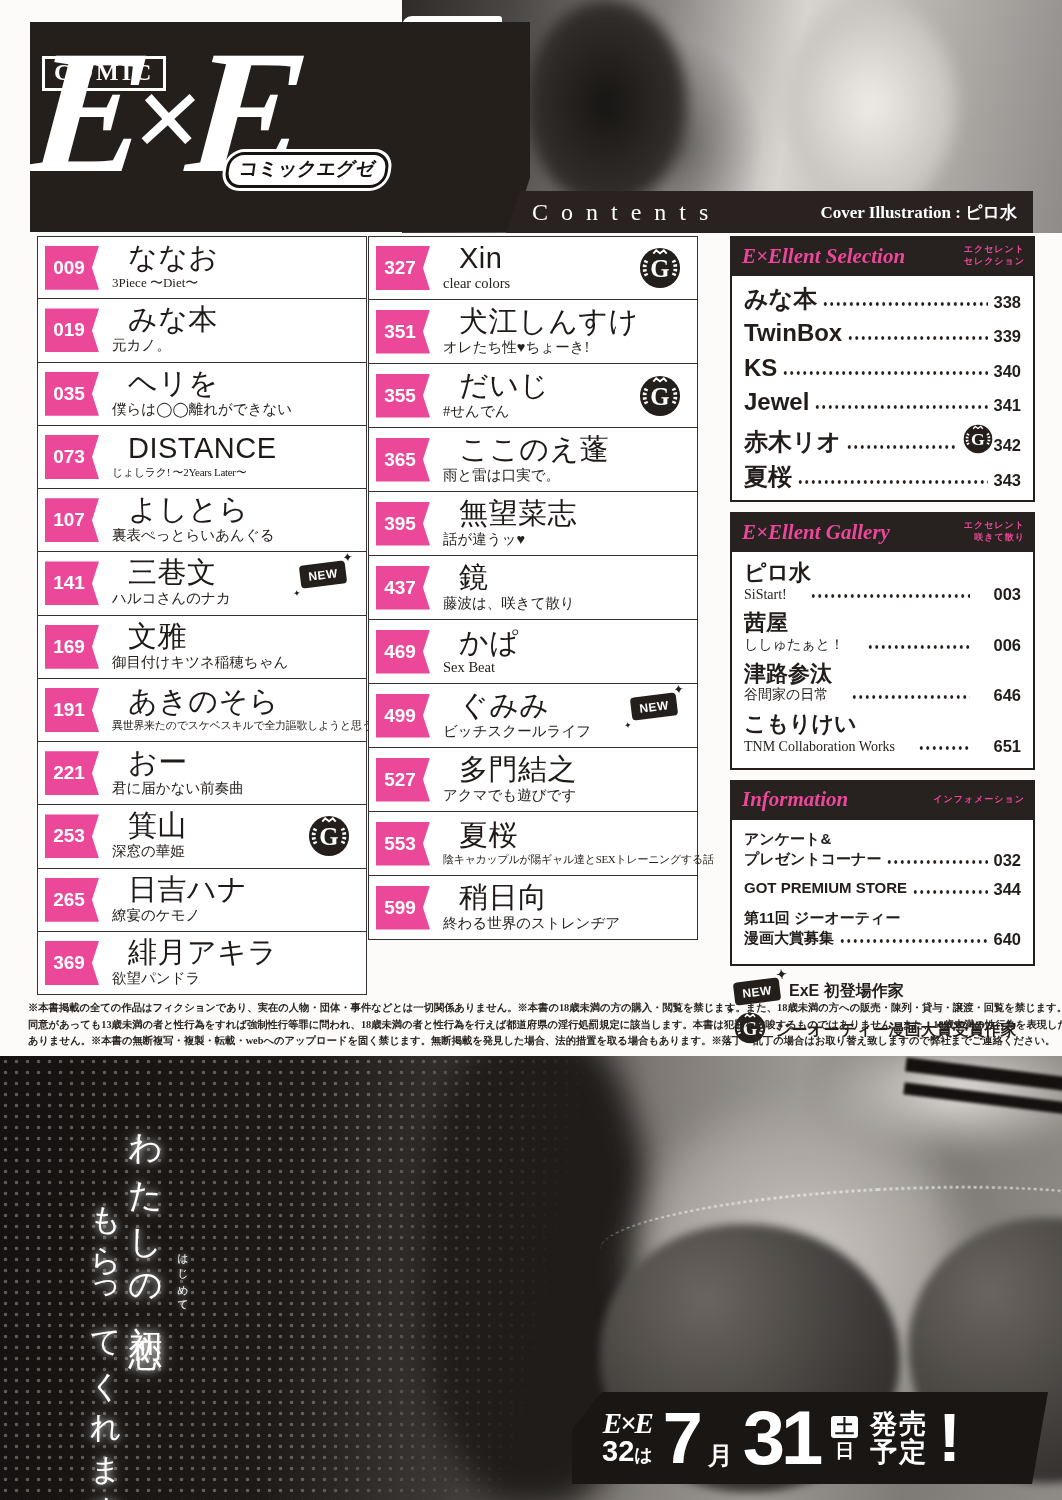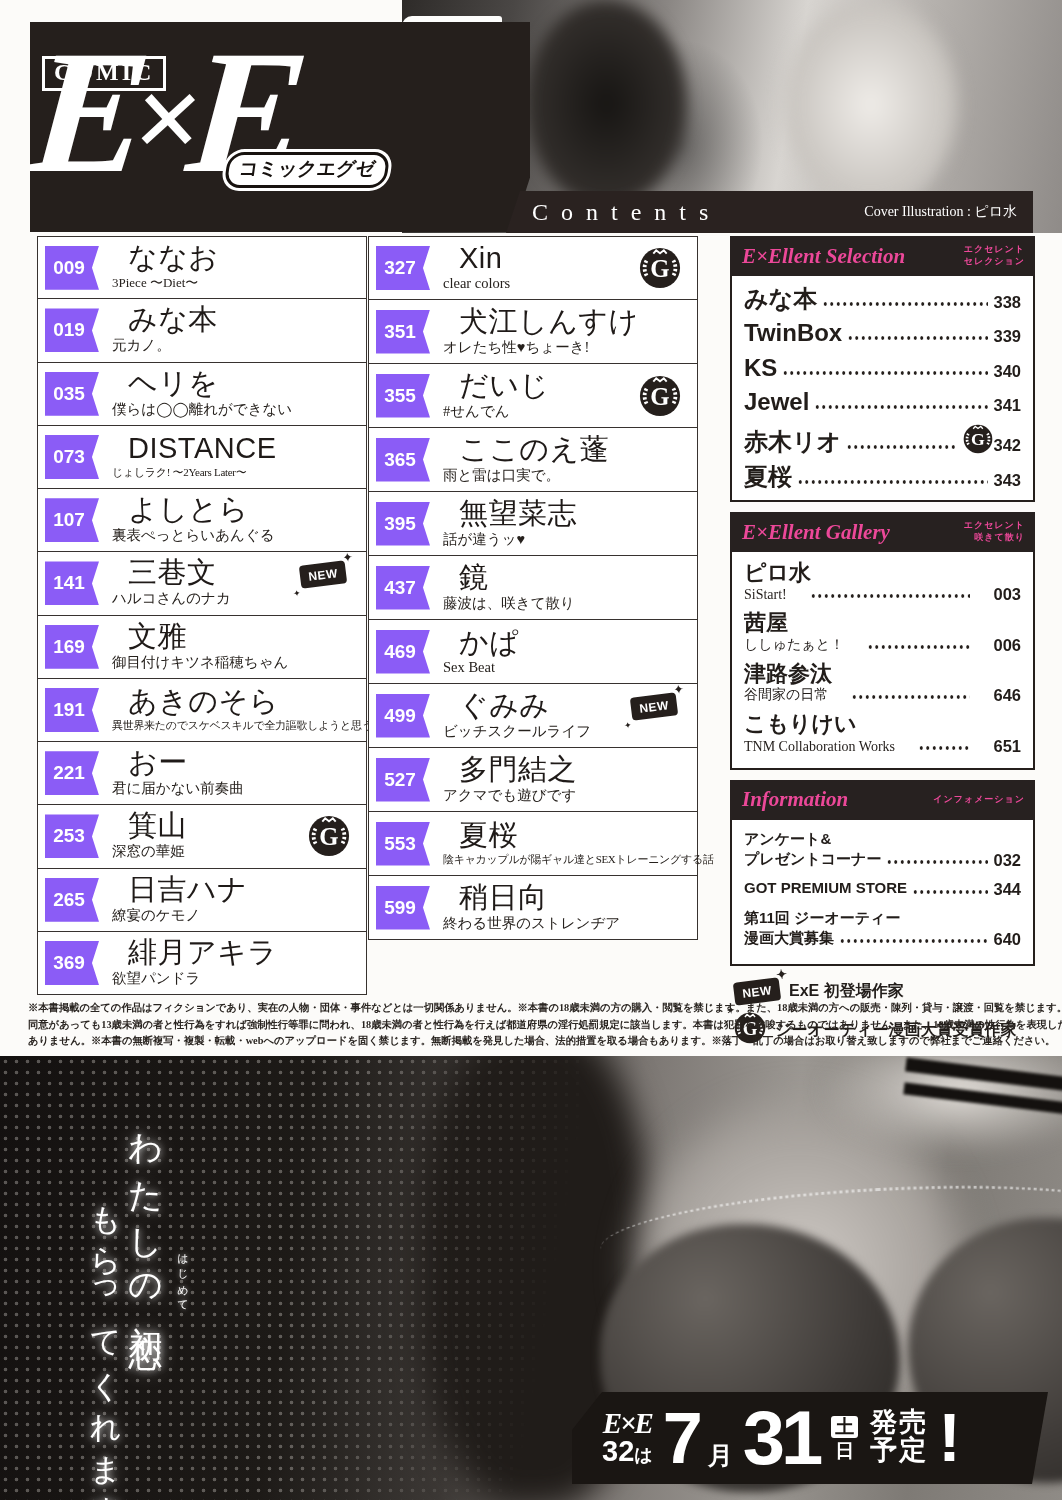--- a/index.html
+++ b/index.html
@@ -32,32 +32,32 @@
     border-radius:10px 3px 3px 3px;clip-path:polygon(0 0,100% 0,100% 80%,80% 100%,0 100%);
     font-family:"Liberation Serif",serif;color:#1e1a18;display:flex;flex-direction:column;align-items:center;
     justify-content:center;line-height:1.05;}
   .dp-year{font-size:17px;}
   .dp-month{font-size:30px;}
   .dp-day{font-size:64px;font-weight:bold;line-height:.95;}
   .contents-bar{position:absolute;left:506px;top:191px;width:527px;height:42px;background:#2a2220;z-index:4;
     clip-path:polygon(14px 0,100% 0,100% 100%,0 100%);display:flex;align-items:center;
     justify-content:space-between;padding:0 16px 0 26px;box-sizing:border-box;color:#fff;}
   .c-title{font-family:"Liberation Serif",serif;font-size:24px;letter-spacing:13px;}
-  .c-credit{font-family:"Liberation Serif",serif;font-size:14px;font-weight:normal;}
+  .c-credit{font-family:"Liberation Serif",serif;font-size:17px;font-weight:bold;}
 
   
   .toc-col{position:absolute;top:236px;}
   #col-left{left:37px;width:330px;}
   #col-mid{left:368px;width:330px;}
   .entry{position:relative;box-sizing:border-box;border:1.5px solid #37322f;border-top:0;background:#fff;
     display:flex;align-items:center;}
   .entry:first-child{border-top:1.5px solid #37322f;}
   #col-left .entry{height:63.25px;}
   #col-mid .entry{height:64px;}
-  .pagebadge{flex:0 0 54px;height:44px;margin-left:7px;background:#8b5cf6;color:#fff;display:flex;
+  .pagebadge{flex:0 0 54px;height:44px;margin-left:7px;background:#ec4899;color:#fff;display:flex;
     align-items:center;justify-content:center;font-weight:bold;font-size:19px;
     clip-path:polygon(0 0,100% 0,87% 50%,100% 100%,0 100%);padding-right:6px;box-sizing:border-box;}
   .entry-text{margin-left:13px;min-width:0;}
   .entry-title{font-weight:400;font-size:29px;line-height:1;letter-spacing:.5px;color:#1f1a18;white-space:nowrap;margin-left:16px;}
   .entry-sub{font-family:"Liberation Serif",serif;font-size:14.5px;margin-top:2px;color:#26211d;white-space:nowrap;}
   .entry-sub.mid{font-size:13px;}
   .entry-sub.small{font-size:11px;letter-spacing:-.3px;}
 
   
   .badge-new{position:absolute;right:20px;top:11px;width:46px;height:23px;background:#251f1c;border-radius:4px;
@@ -139,21 +139,21 @@
   .b-exe{font-family:"Liberation Serif",serif;font-style:italic;font-weight:bold;font-size:29px;letter-spacing:-2px;display:block;}
   .b-issue{font-weight:900;font-size:29px;display:block;}
   .b-issue .prt{font-size:18px;font-weight:bold;}
   .b-seven{font-size:72px;font-weight:900;line-height:1;letter-spacing:-3px;}
   .b-month{font-size:25px;font-weight:900;align-self:flex-end;margin:0 0 12px -2px;}
   .b-daynum{font-size:76px;font-weight:900;line-height:1;letter-spacing:-4px;}
   .b-day{display:flex;flex-direction:column;align-items:center;gap:3px;margin-left:2px;}
   .b-sat{background:#fff;color:#1a1613;font-weight:900;font-size:19px;line-height:1.2;padding:0 4px;border-radius:3px;}
   .b-sun{font-weight:900;font-size:19px;line-height:1;}
   .b-rel{font-weight:900;font-size:27px;line-height:1.05;letter-spacing:2px;margin-left:2px;}
-  .b-rel span{display:block;font-family:Liberation Mono, monospace;}
+  .b-rel span{display:block;}
   .b-bang{font-size:68px;font-weight:900;line-height:.85;margin-left:0;}
 
   svg text{font-family:"Liberation Serif",serif;}
 </style>
 </head>
 <body>
 
 <div class="page">
 
   <div class="cover-art">

